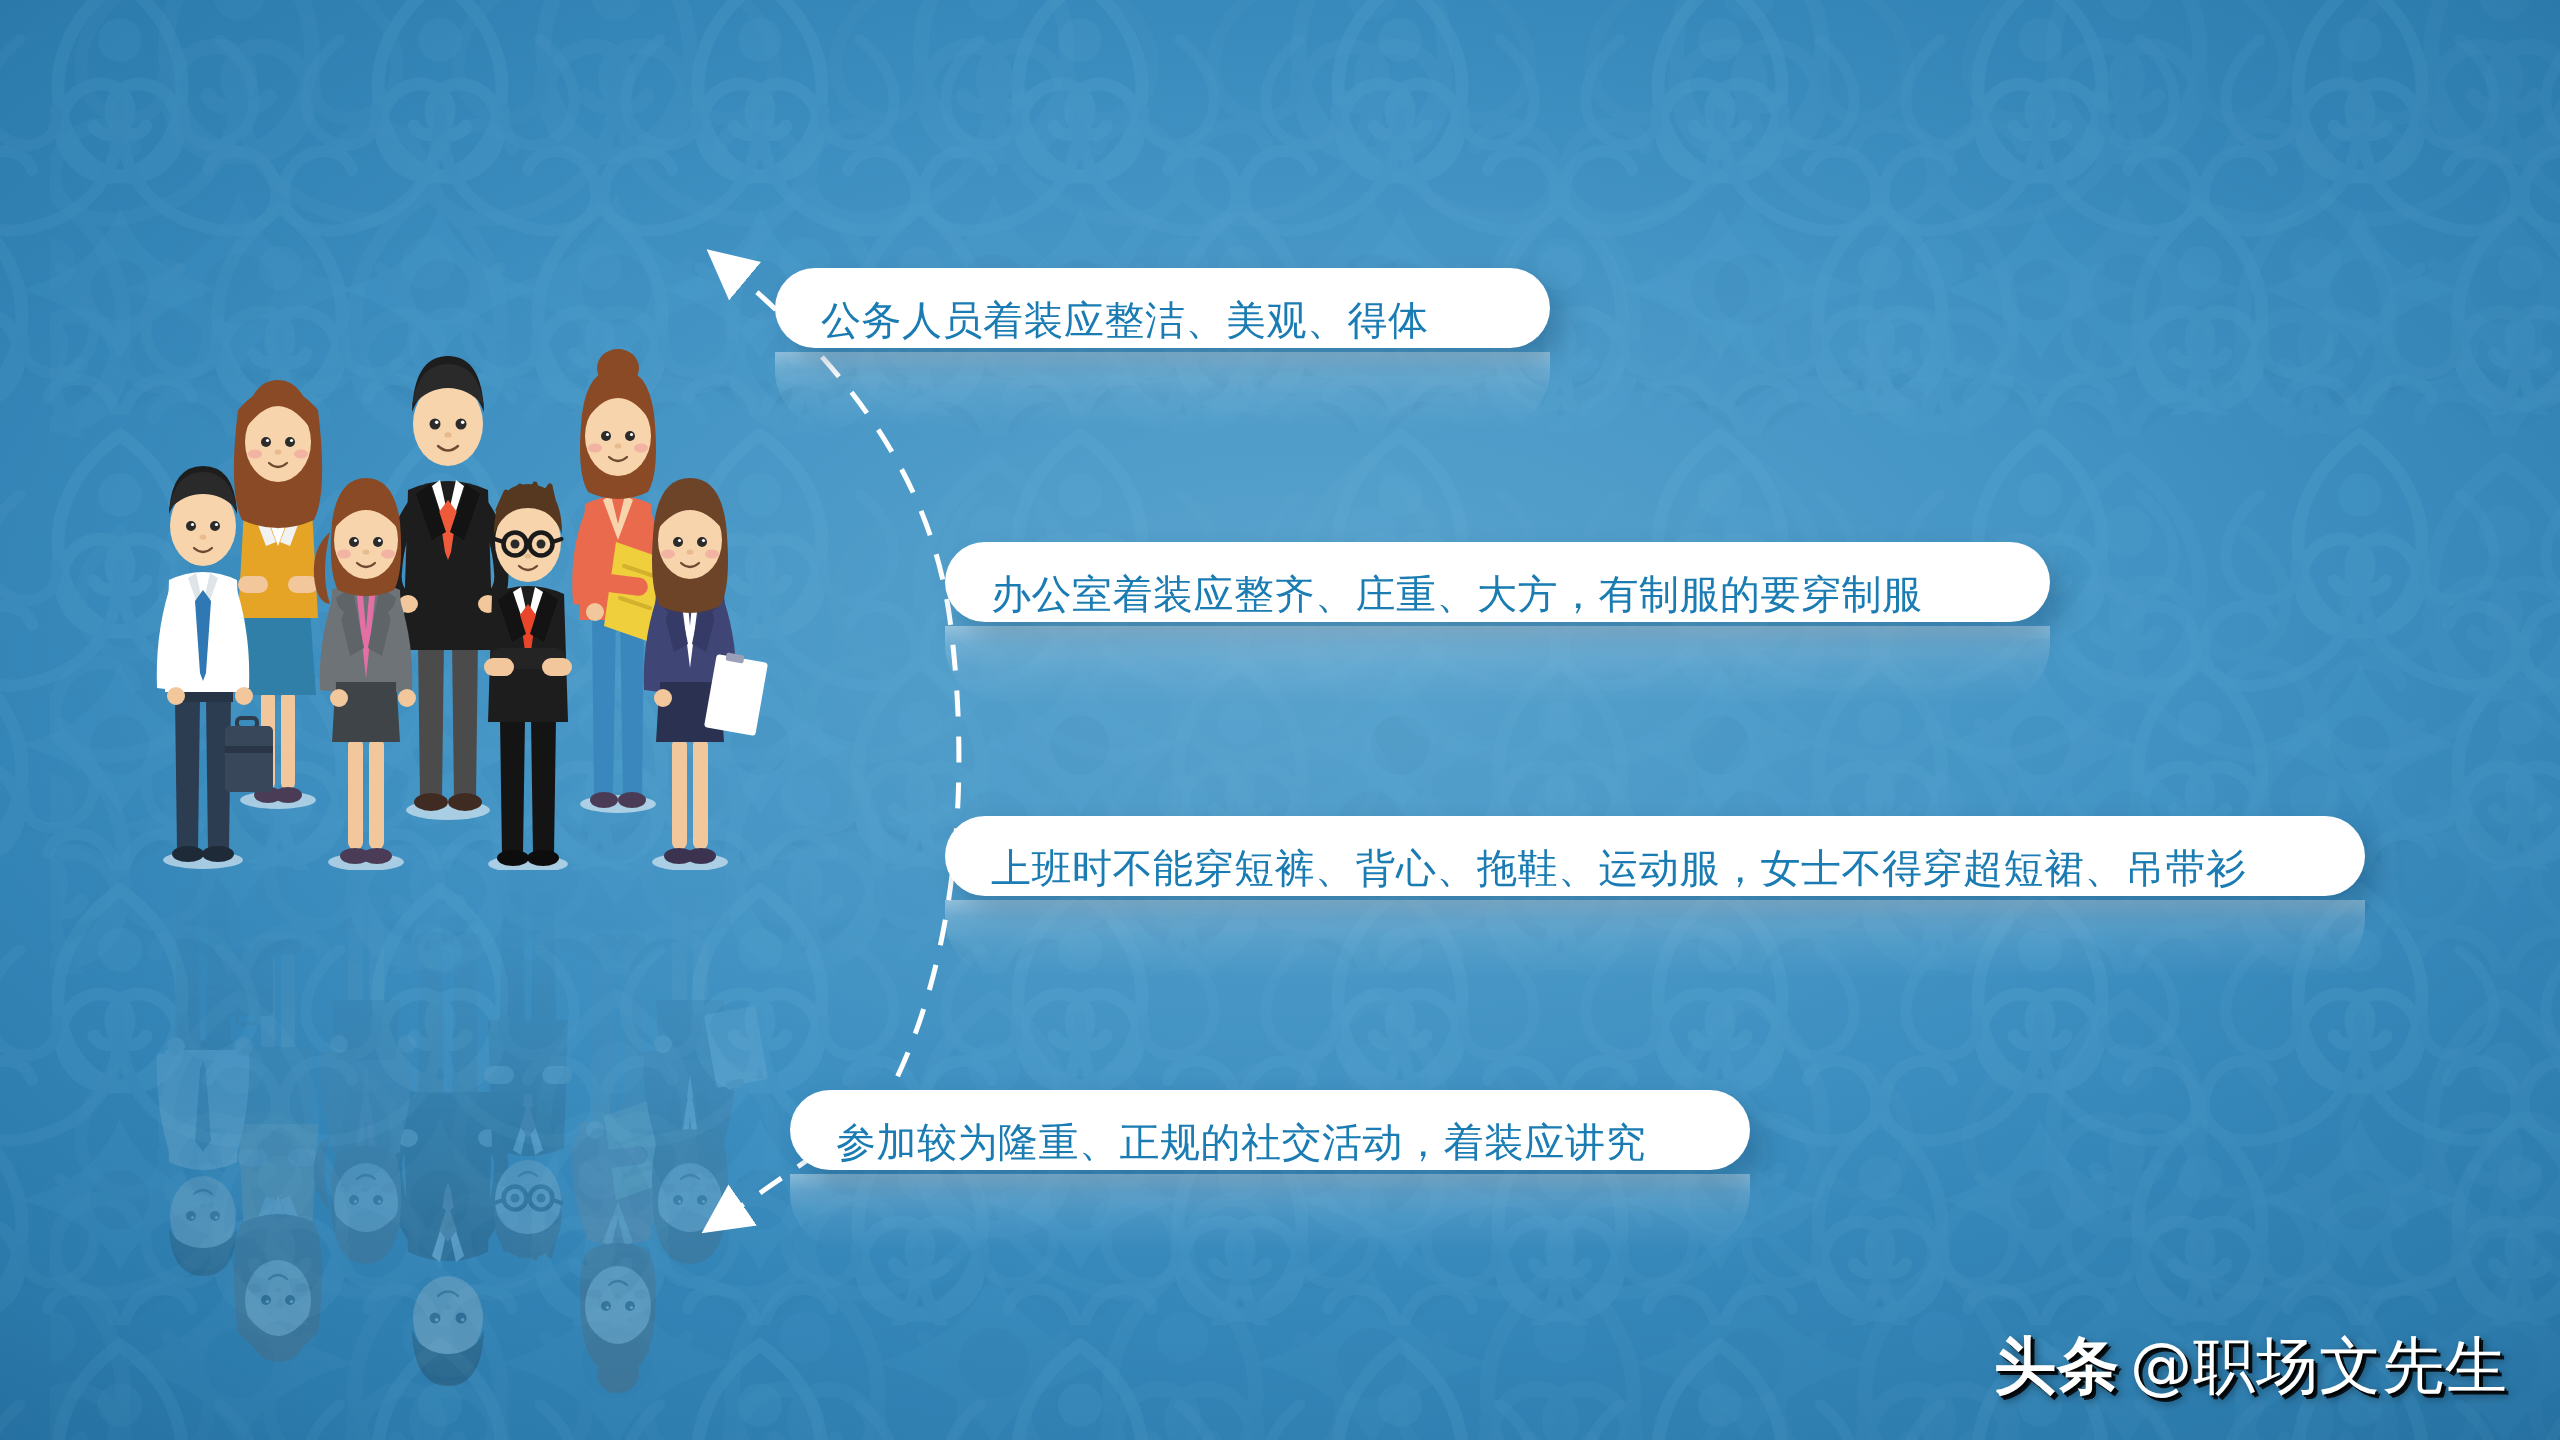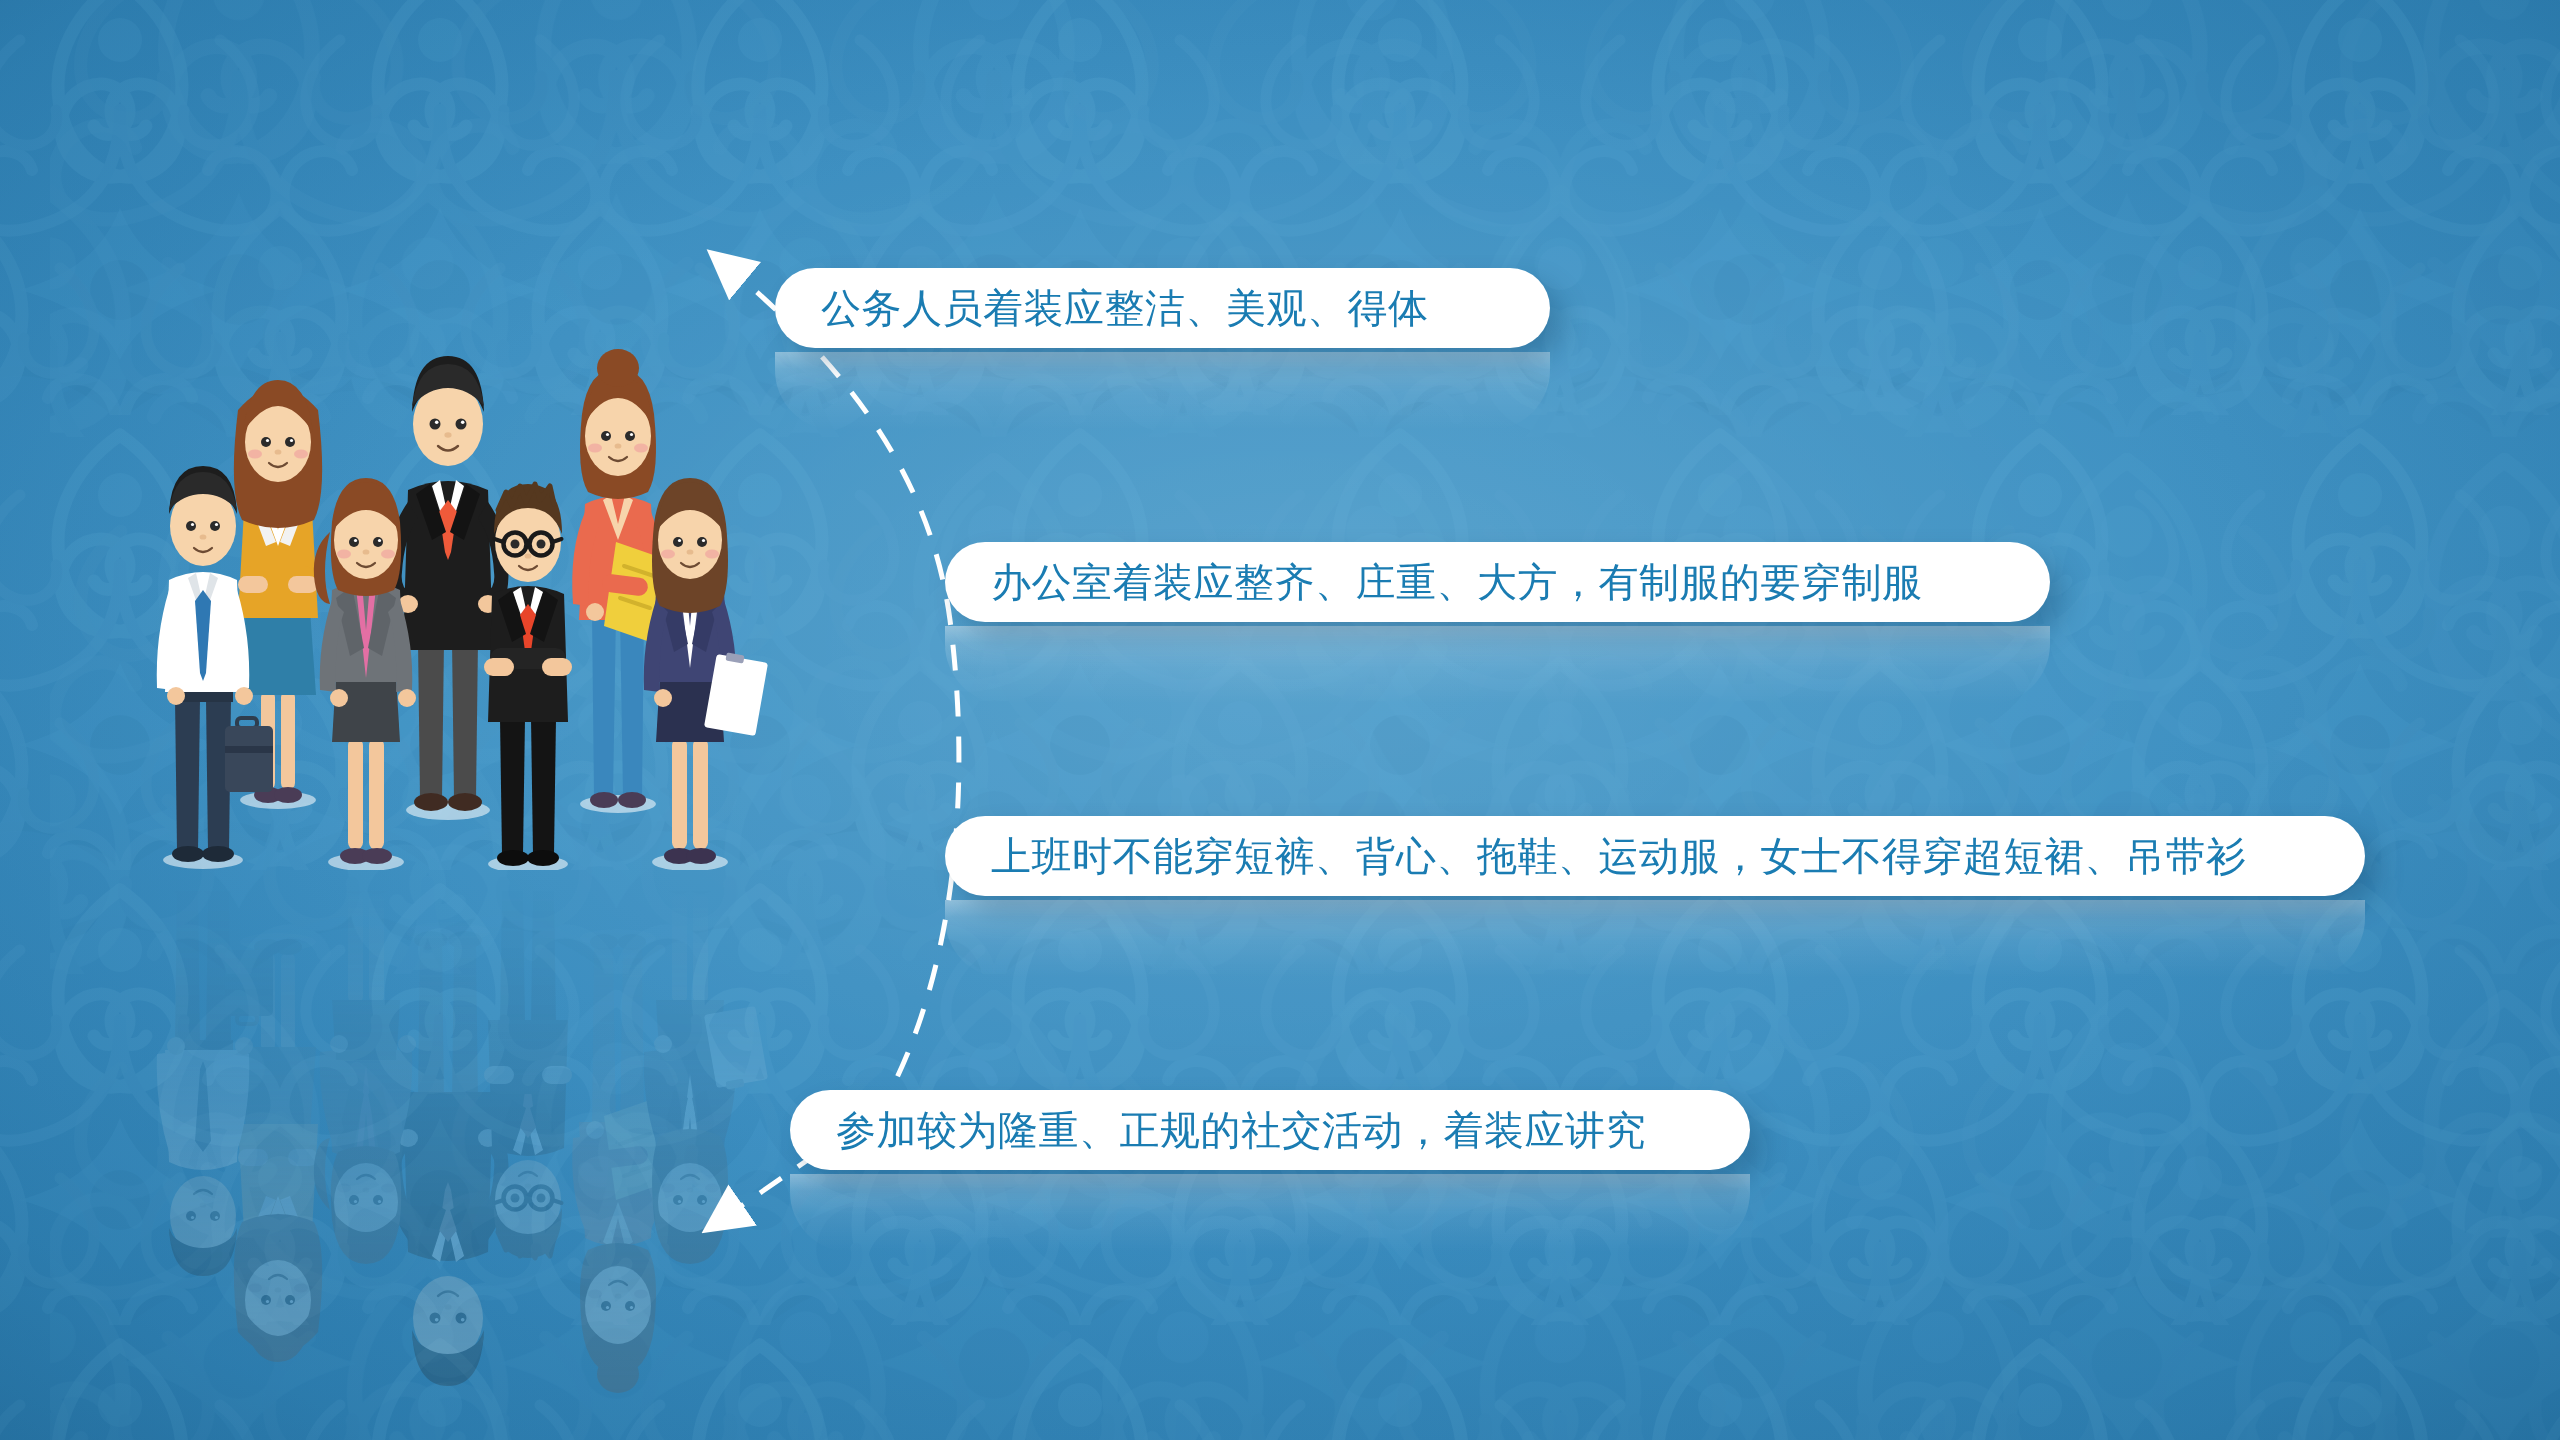--- a/index.html
+++ b/index.html
@@ -63,21 +63,21 @@
   
   #connector{
     position:absolute; left:0; top:0;
     width:2560px; height:1440px;
     pointer-events:none;
   }
 
   
   .pill{
     position:absolute;
-    display:flex; align-items:center;
+    display:flex; align-items:flex-end;
     background:#ffffff;
     border-radius:999px;
     box-shadow:14px 14px 26px rgba(12,64,100,.30);
     padding:0 46px;
     z-index:6;
   }
   .pill .txt{
     color:#1a7cb2;
     font-size:40px;
     letter-spacing:.5px;
@@ -475,14 +475,18 @@
   </div>
 
   <div class="pill" id="pill-2">
     <span class="txt">办公室着装应整齐、庄重、大方，有制服的要穿制服</span>
   </div>
 
   <div class="pill" id="pill-4">
     <span class="txt">参加较为隆重、正规的社交活动，着装应讲究</span>
   </div>
 
+  <div id="watermark">
+    <span class="wm wm-brand">头条</span>
+    <span class="wm wm-handle">@职场文先生</span>
+  </div>
 
 </div>
 
 </body></html>

